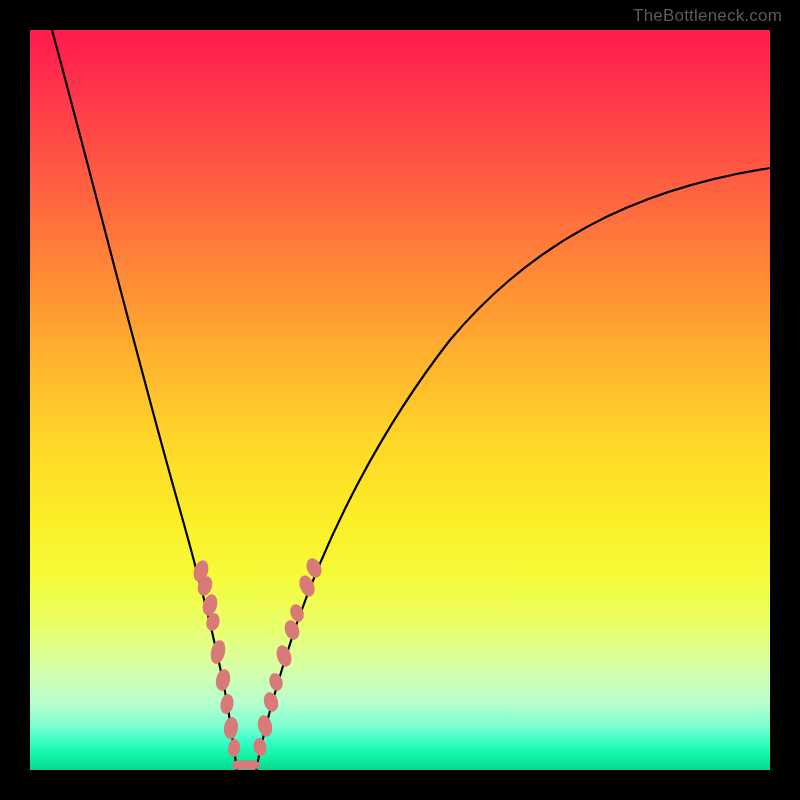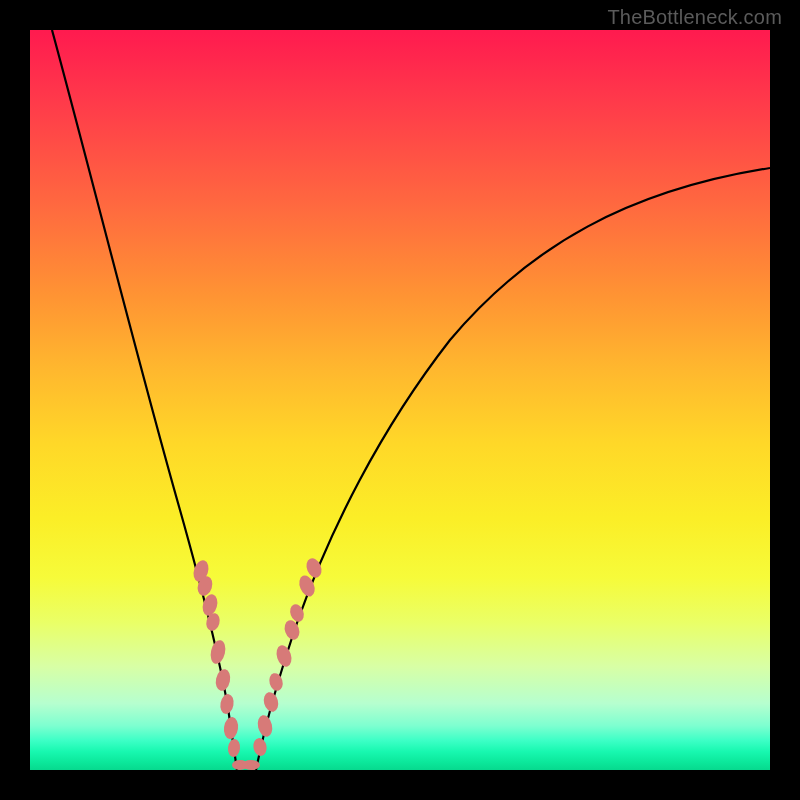--- a/index.html
+++ b/index.html
@@ -15,21 +15,21 @@
     position: relative;
     width: 800px;
     height: 800px;
     background: #000;
   }
   .watermark {
     position: absolute;
     top: 6px;
     right: 18px;
     color: #5b5b5b;
-    font-size: 20px;
+    font-size: 17px;
     font-weight: 400;
     letter-spacing: 0.2px;
     z-index: 50;
   }
   .plot-area {
     position: absolute;
     left: 30px;
     top: 30px;
     width: 740px;
     height: 740px;

